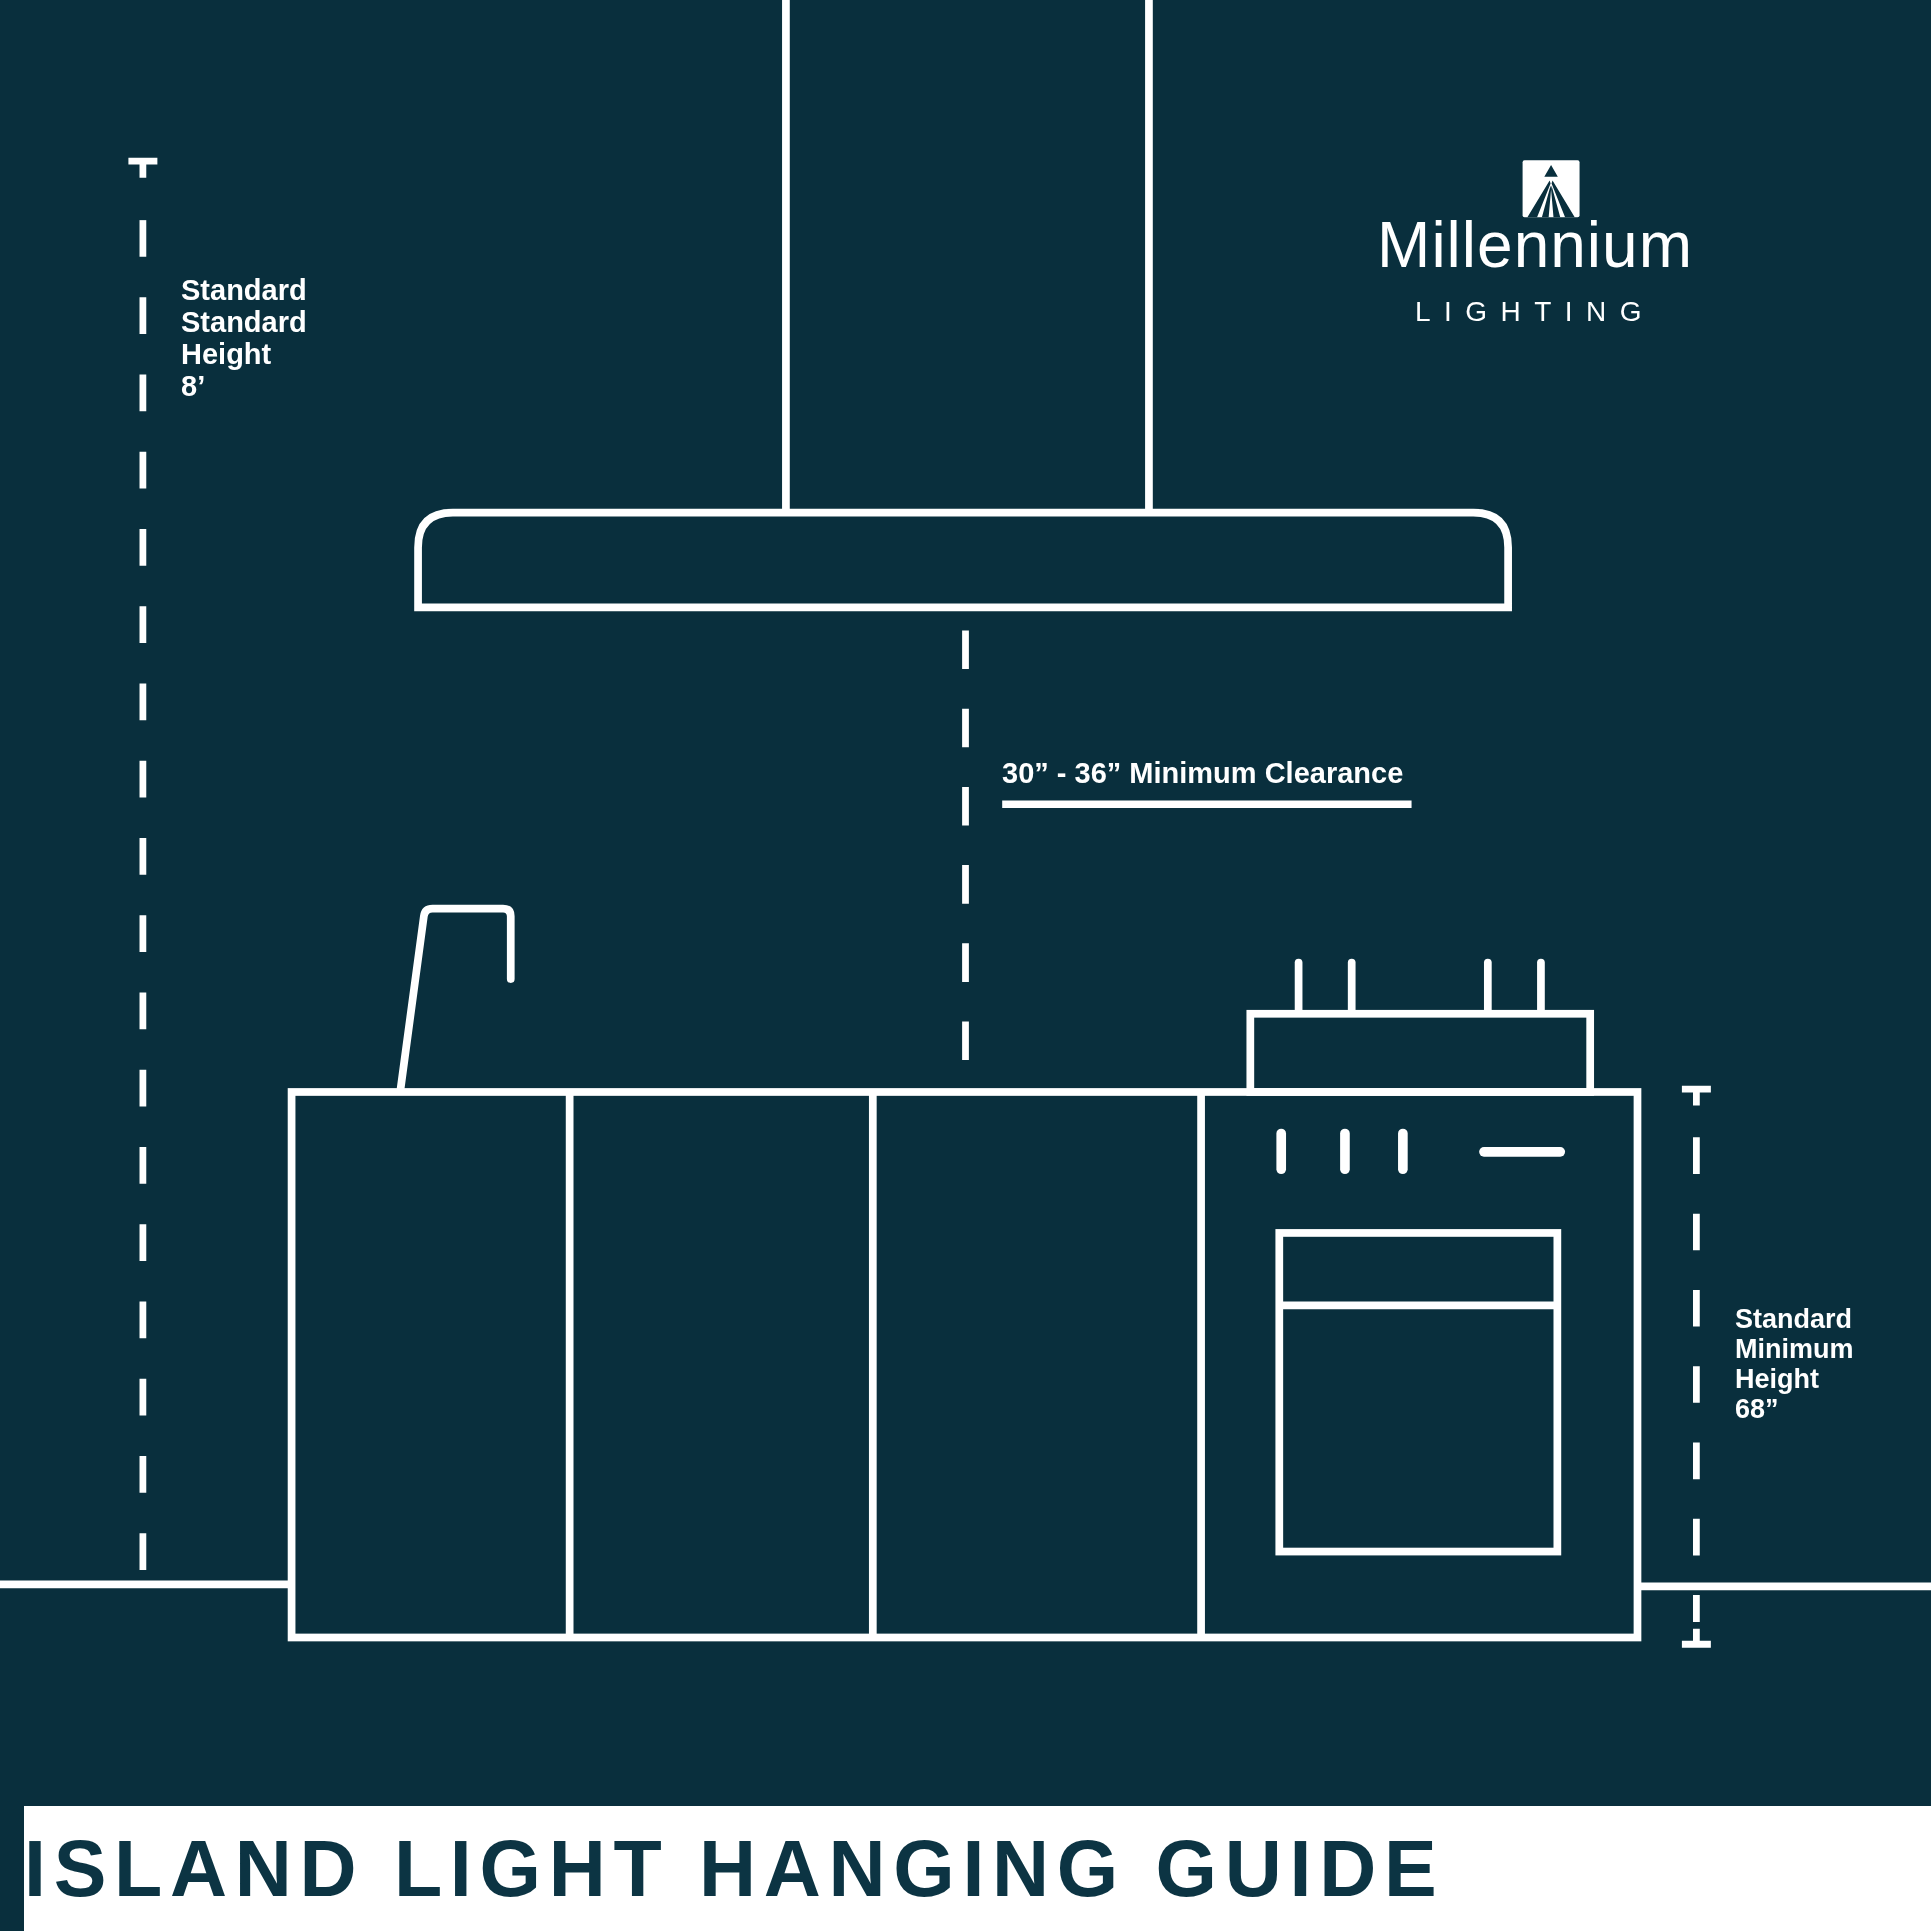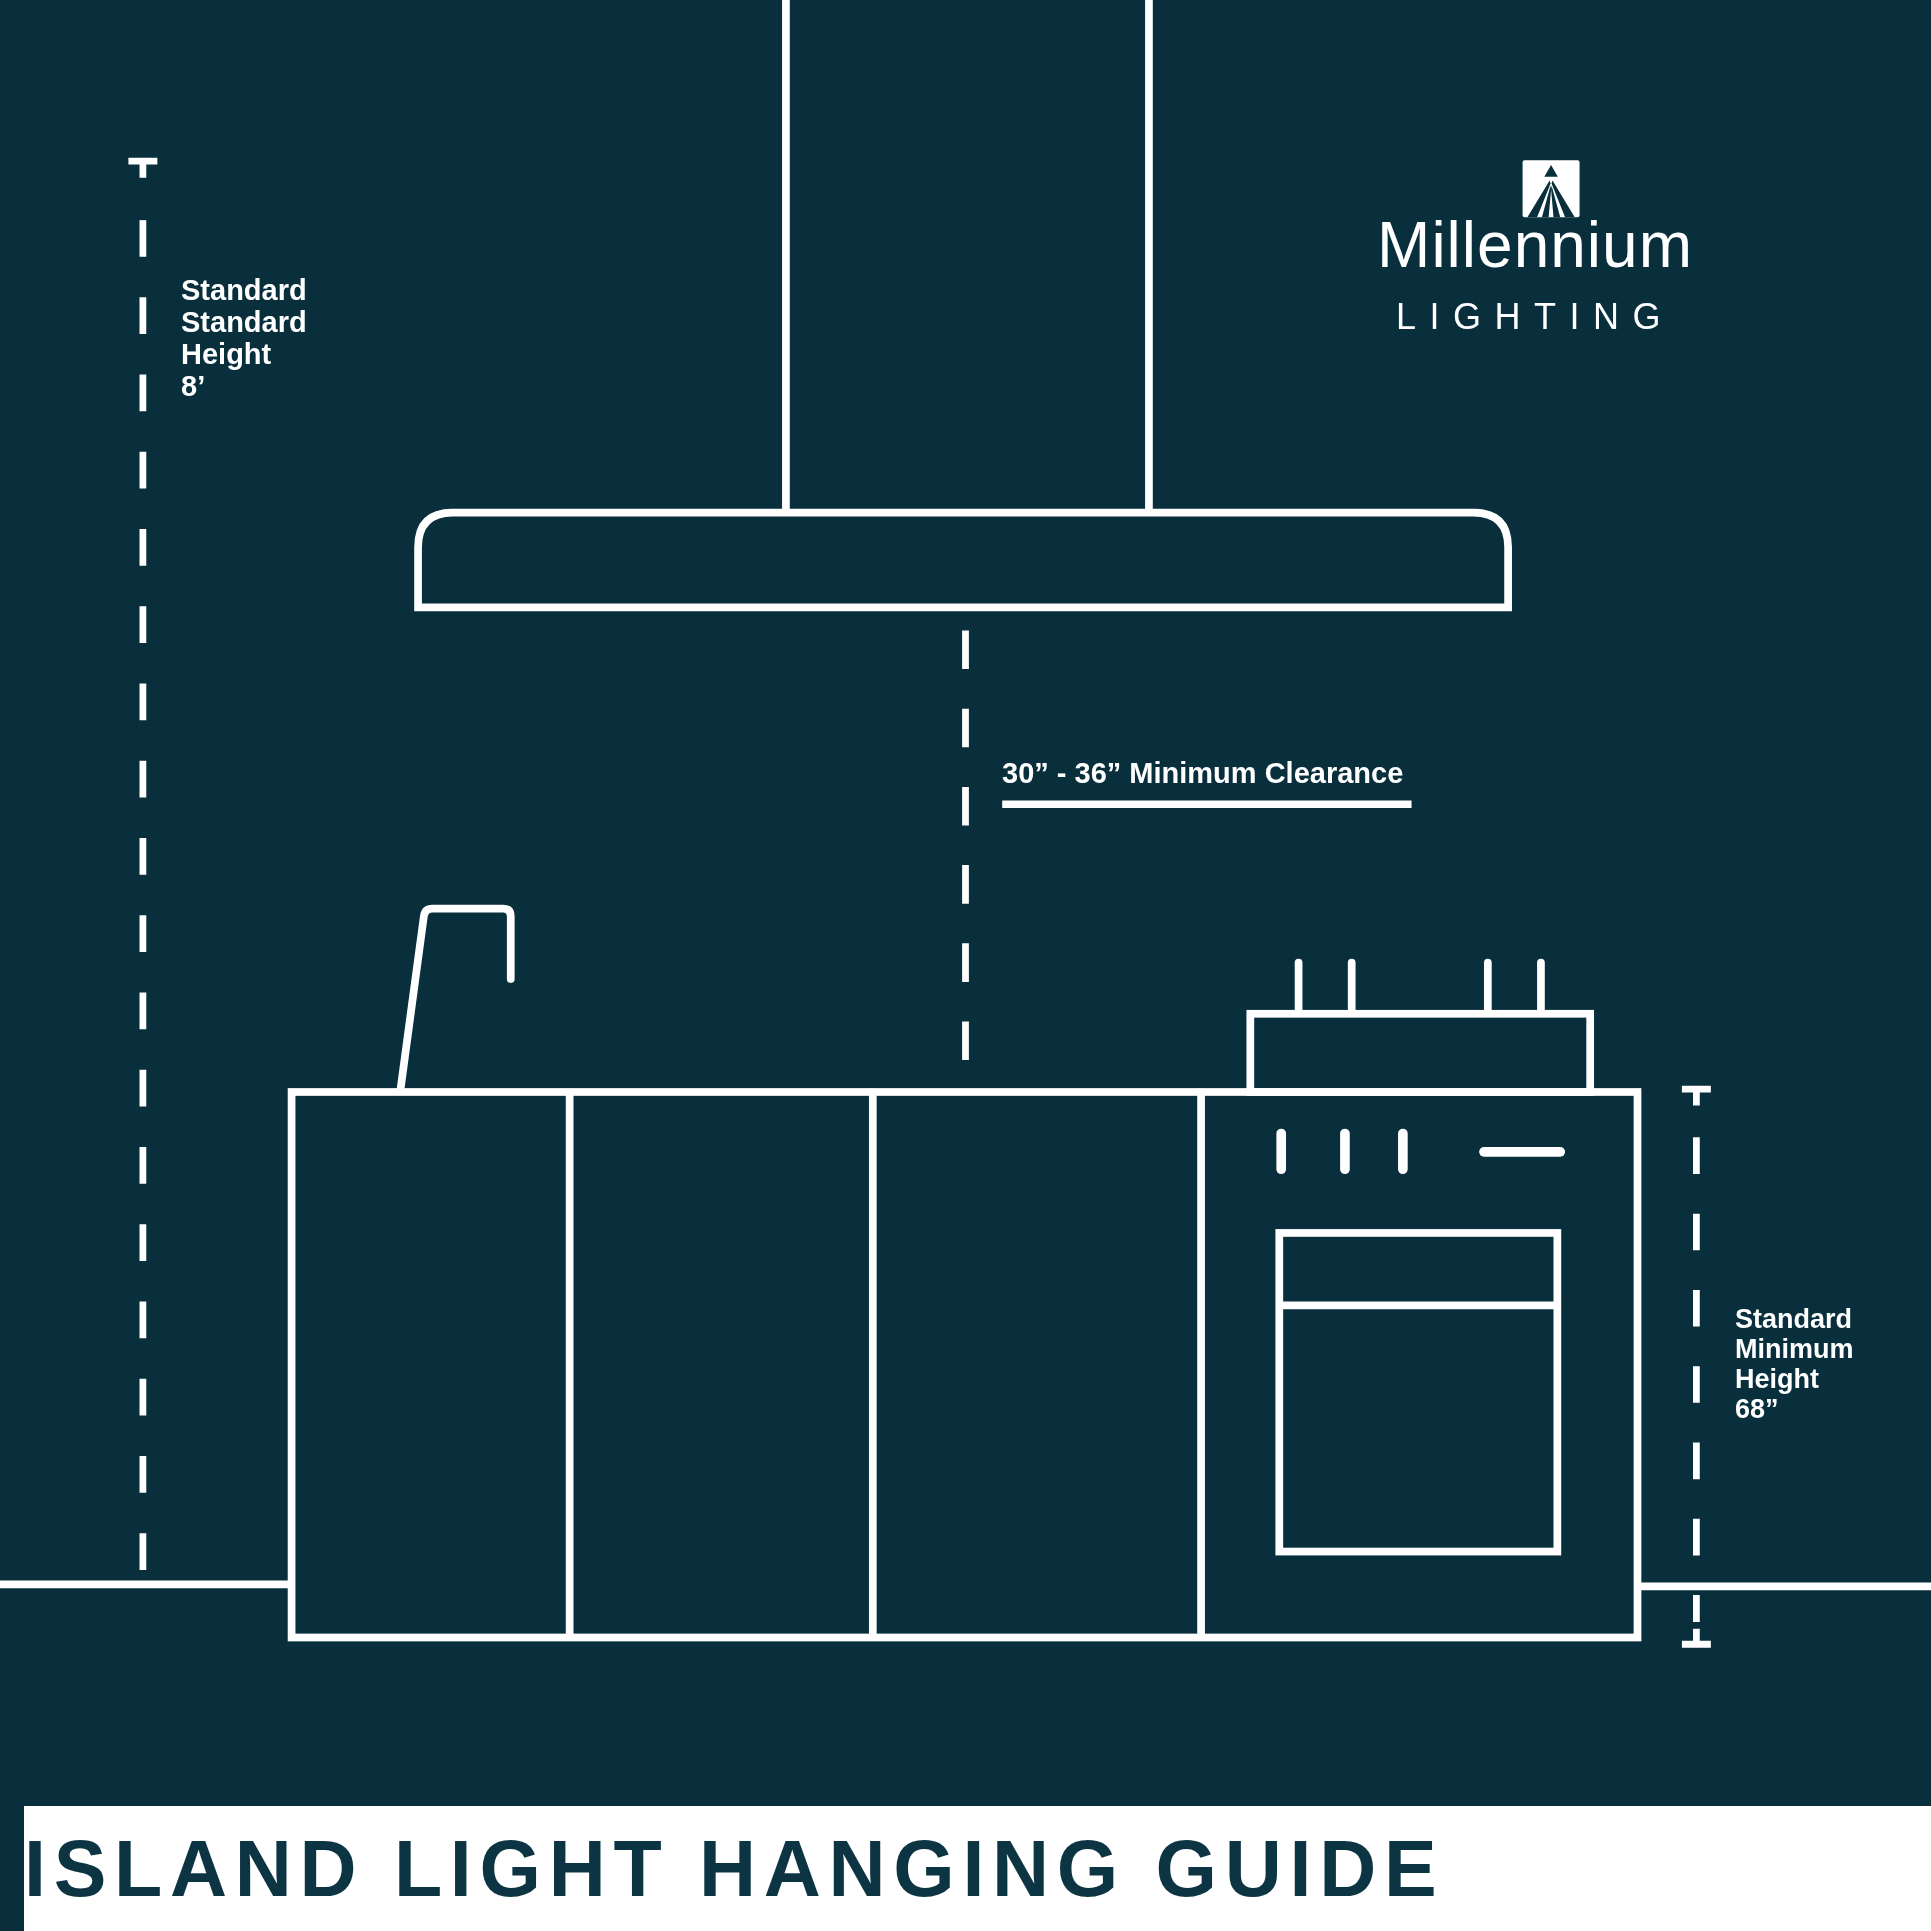--- a/index.html
+++ b/index.html
@@ -16,21 +16,21 @@
   .ln-thick{stroke-width:10;}
   .label{
     position:absolute;color:var(--line,#FFFFFF);
     font-weight:bold;white-space:nowrap;
   }
   .label-ceiling{left:181px;top:274px;font-size:29px;line-height:32px;}
   .label-island{left:1735px;top:1304px;font-size:27px;line-height:30px;}
   .label-clearance{left:1002px;top:757px;font-size:29px;text-align:right;}
   .brand{position:absolute;left:1332px;top:0;width:406px;text-align:center;color:var(--line,#FFFFFF);}
   .brand-name{position:absolute;left:0;top:208px;width:406px;font-size:64px;font-weight:400;letter-spacing:1px;}
-  .brand-tagline{position:absolute;left:0;top:296px;width:406px;font-size:36px;font-weight:400;letter-spacing:13.5px;}
+  .brand-tagline{position:absolute;left:0;top:296px;width:406px;font-size:28px;font-weight:400;letter-spacing:13.5px;}
   .footer{
     position:absolute;left:0;top:1806px;width:1931px;height:126px;
     background:var(--footer-background,#FFFFFF);
     display:flex;align-items:center;justify-content:flex-start;margin-left:24px;
   }
   .footer-title{
     color:var(--footer-text,#0C3443);
     font-size:79px;font-weight:bold;letter-spacing:7.7px;white-space:nowrap;
   }
 </style>

